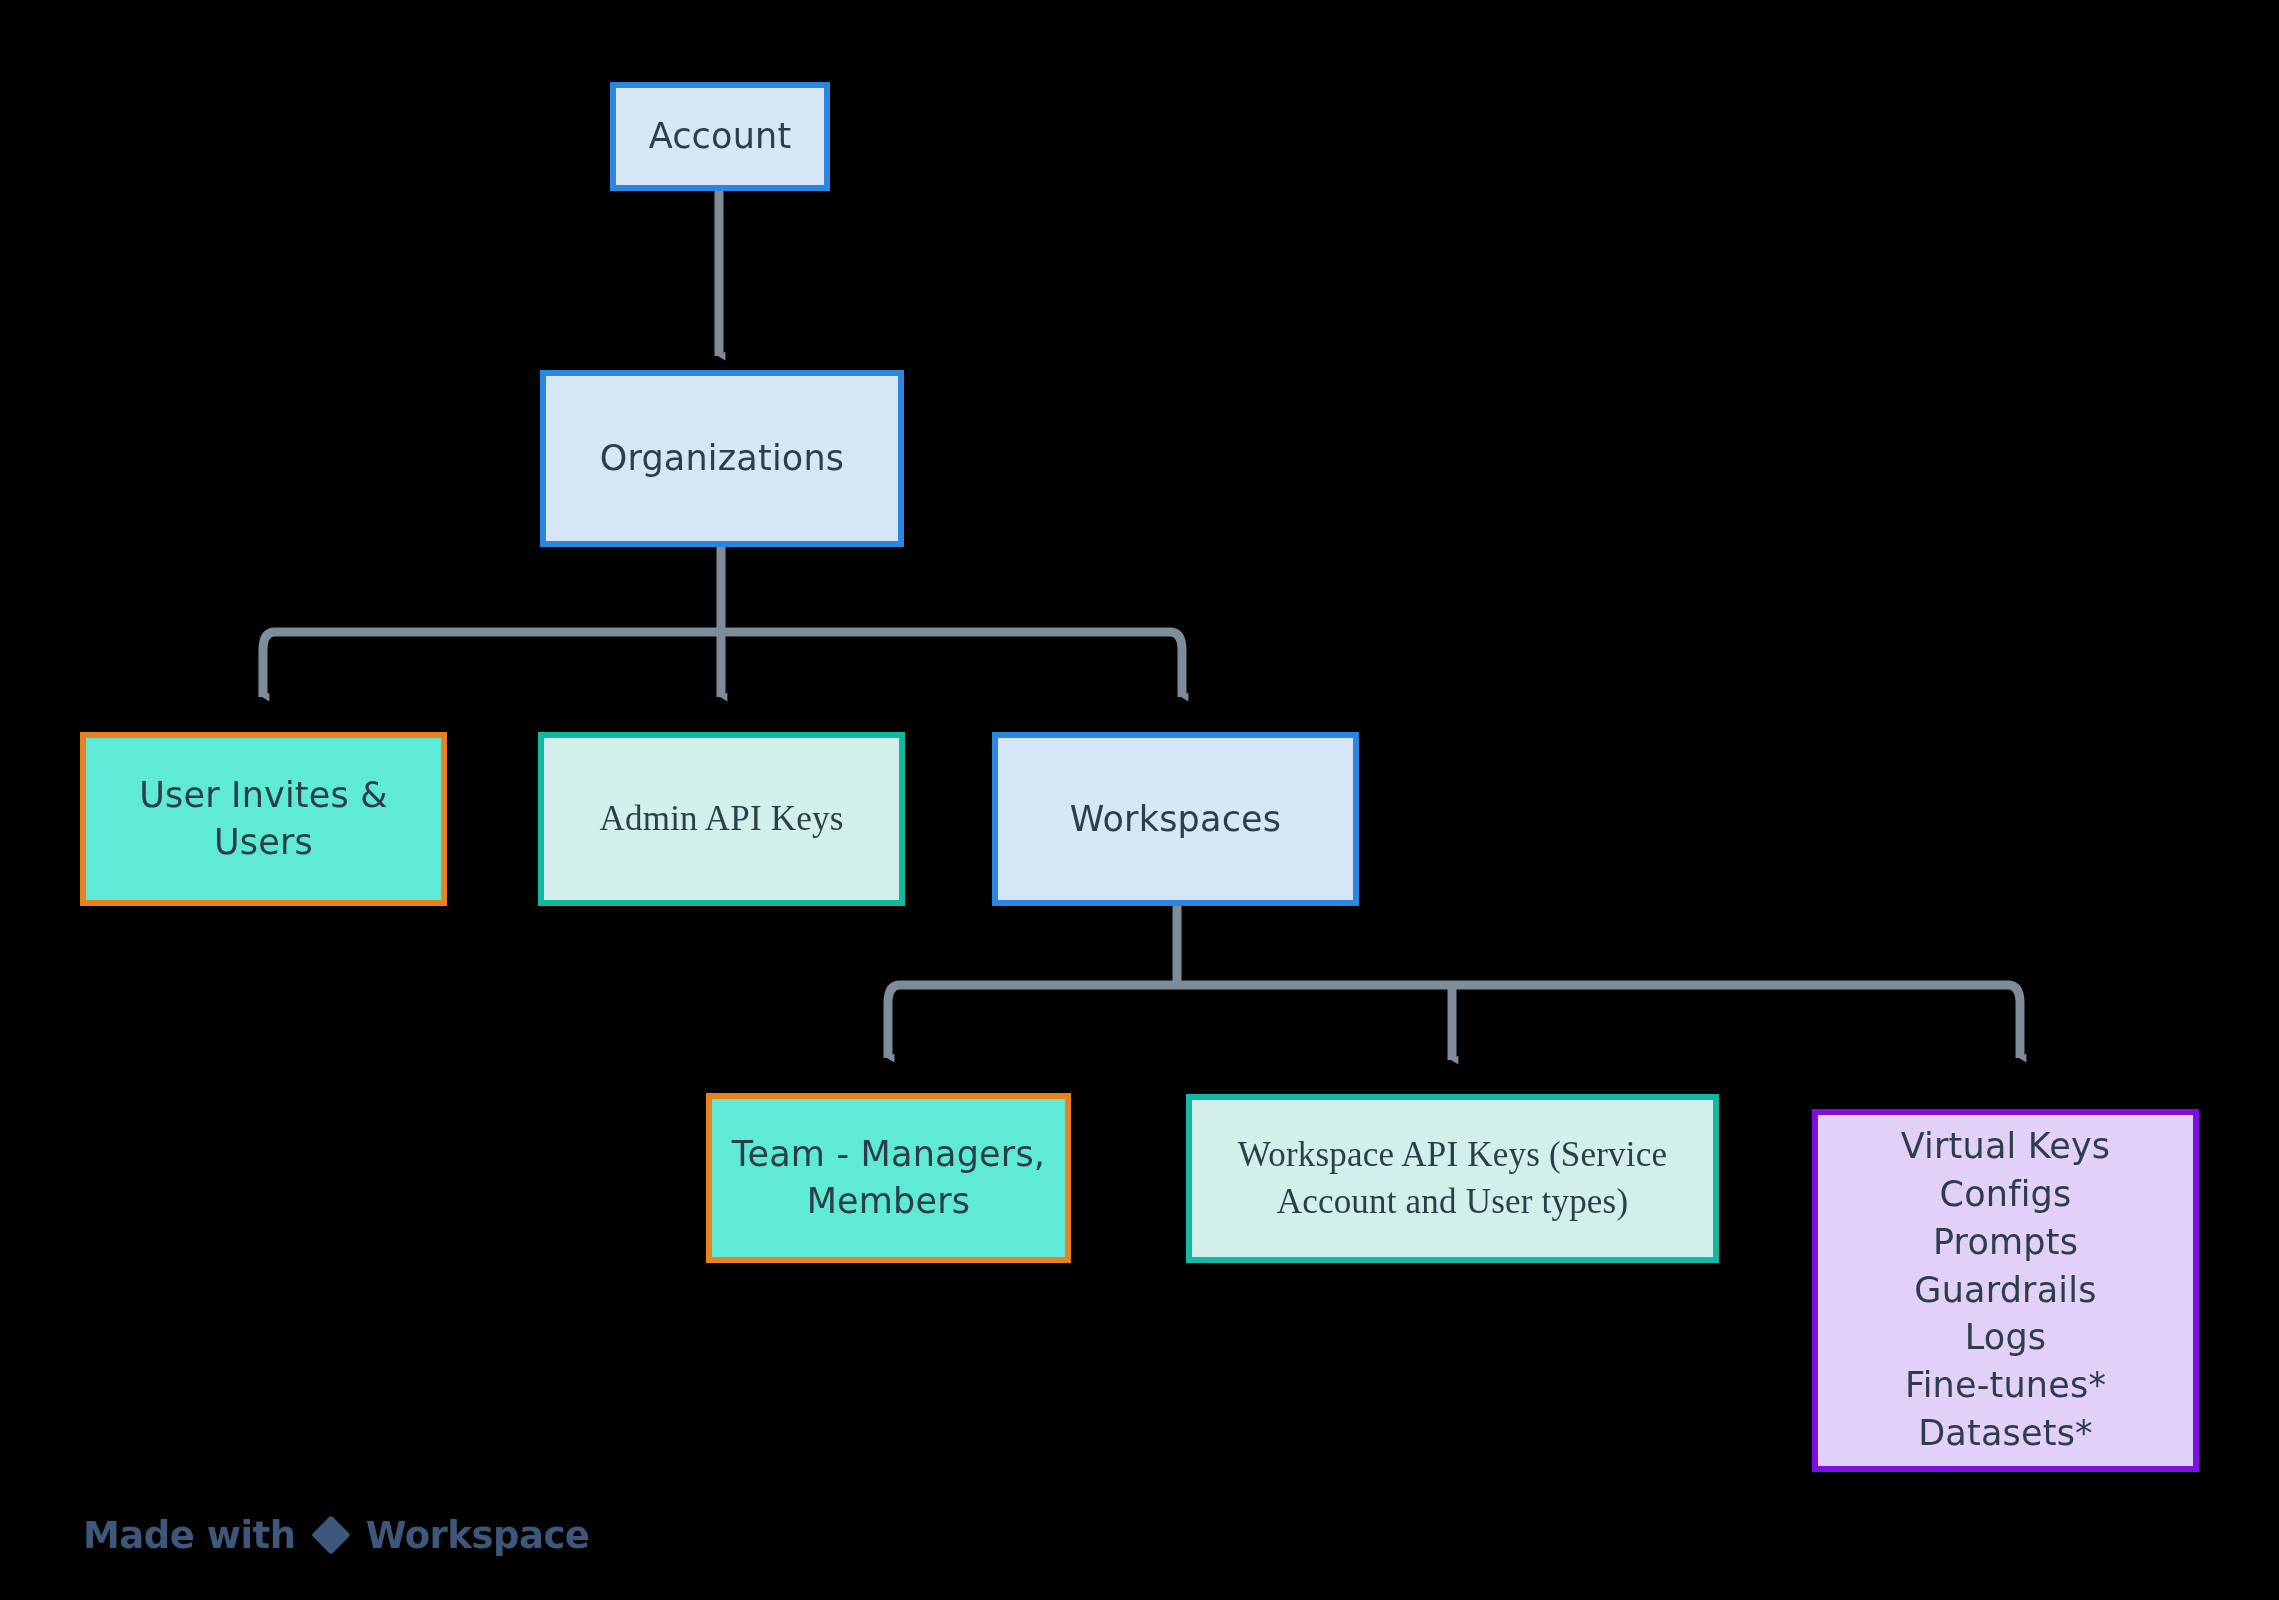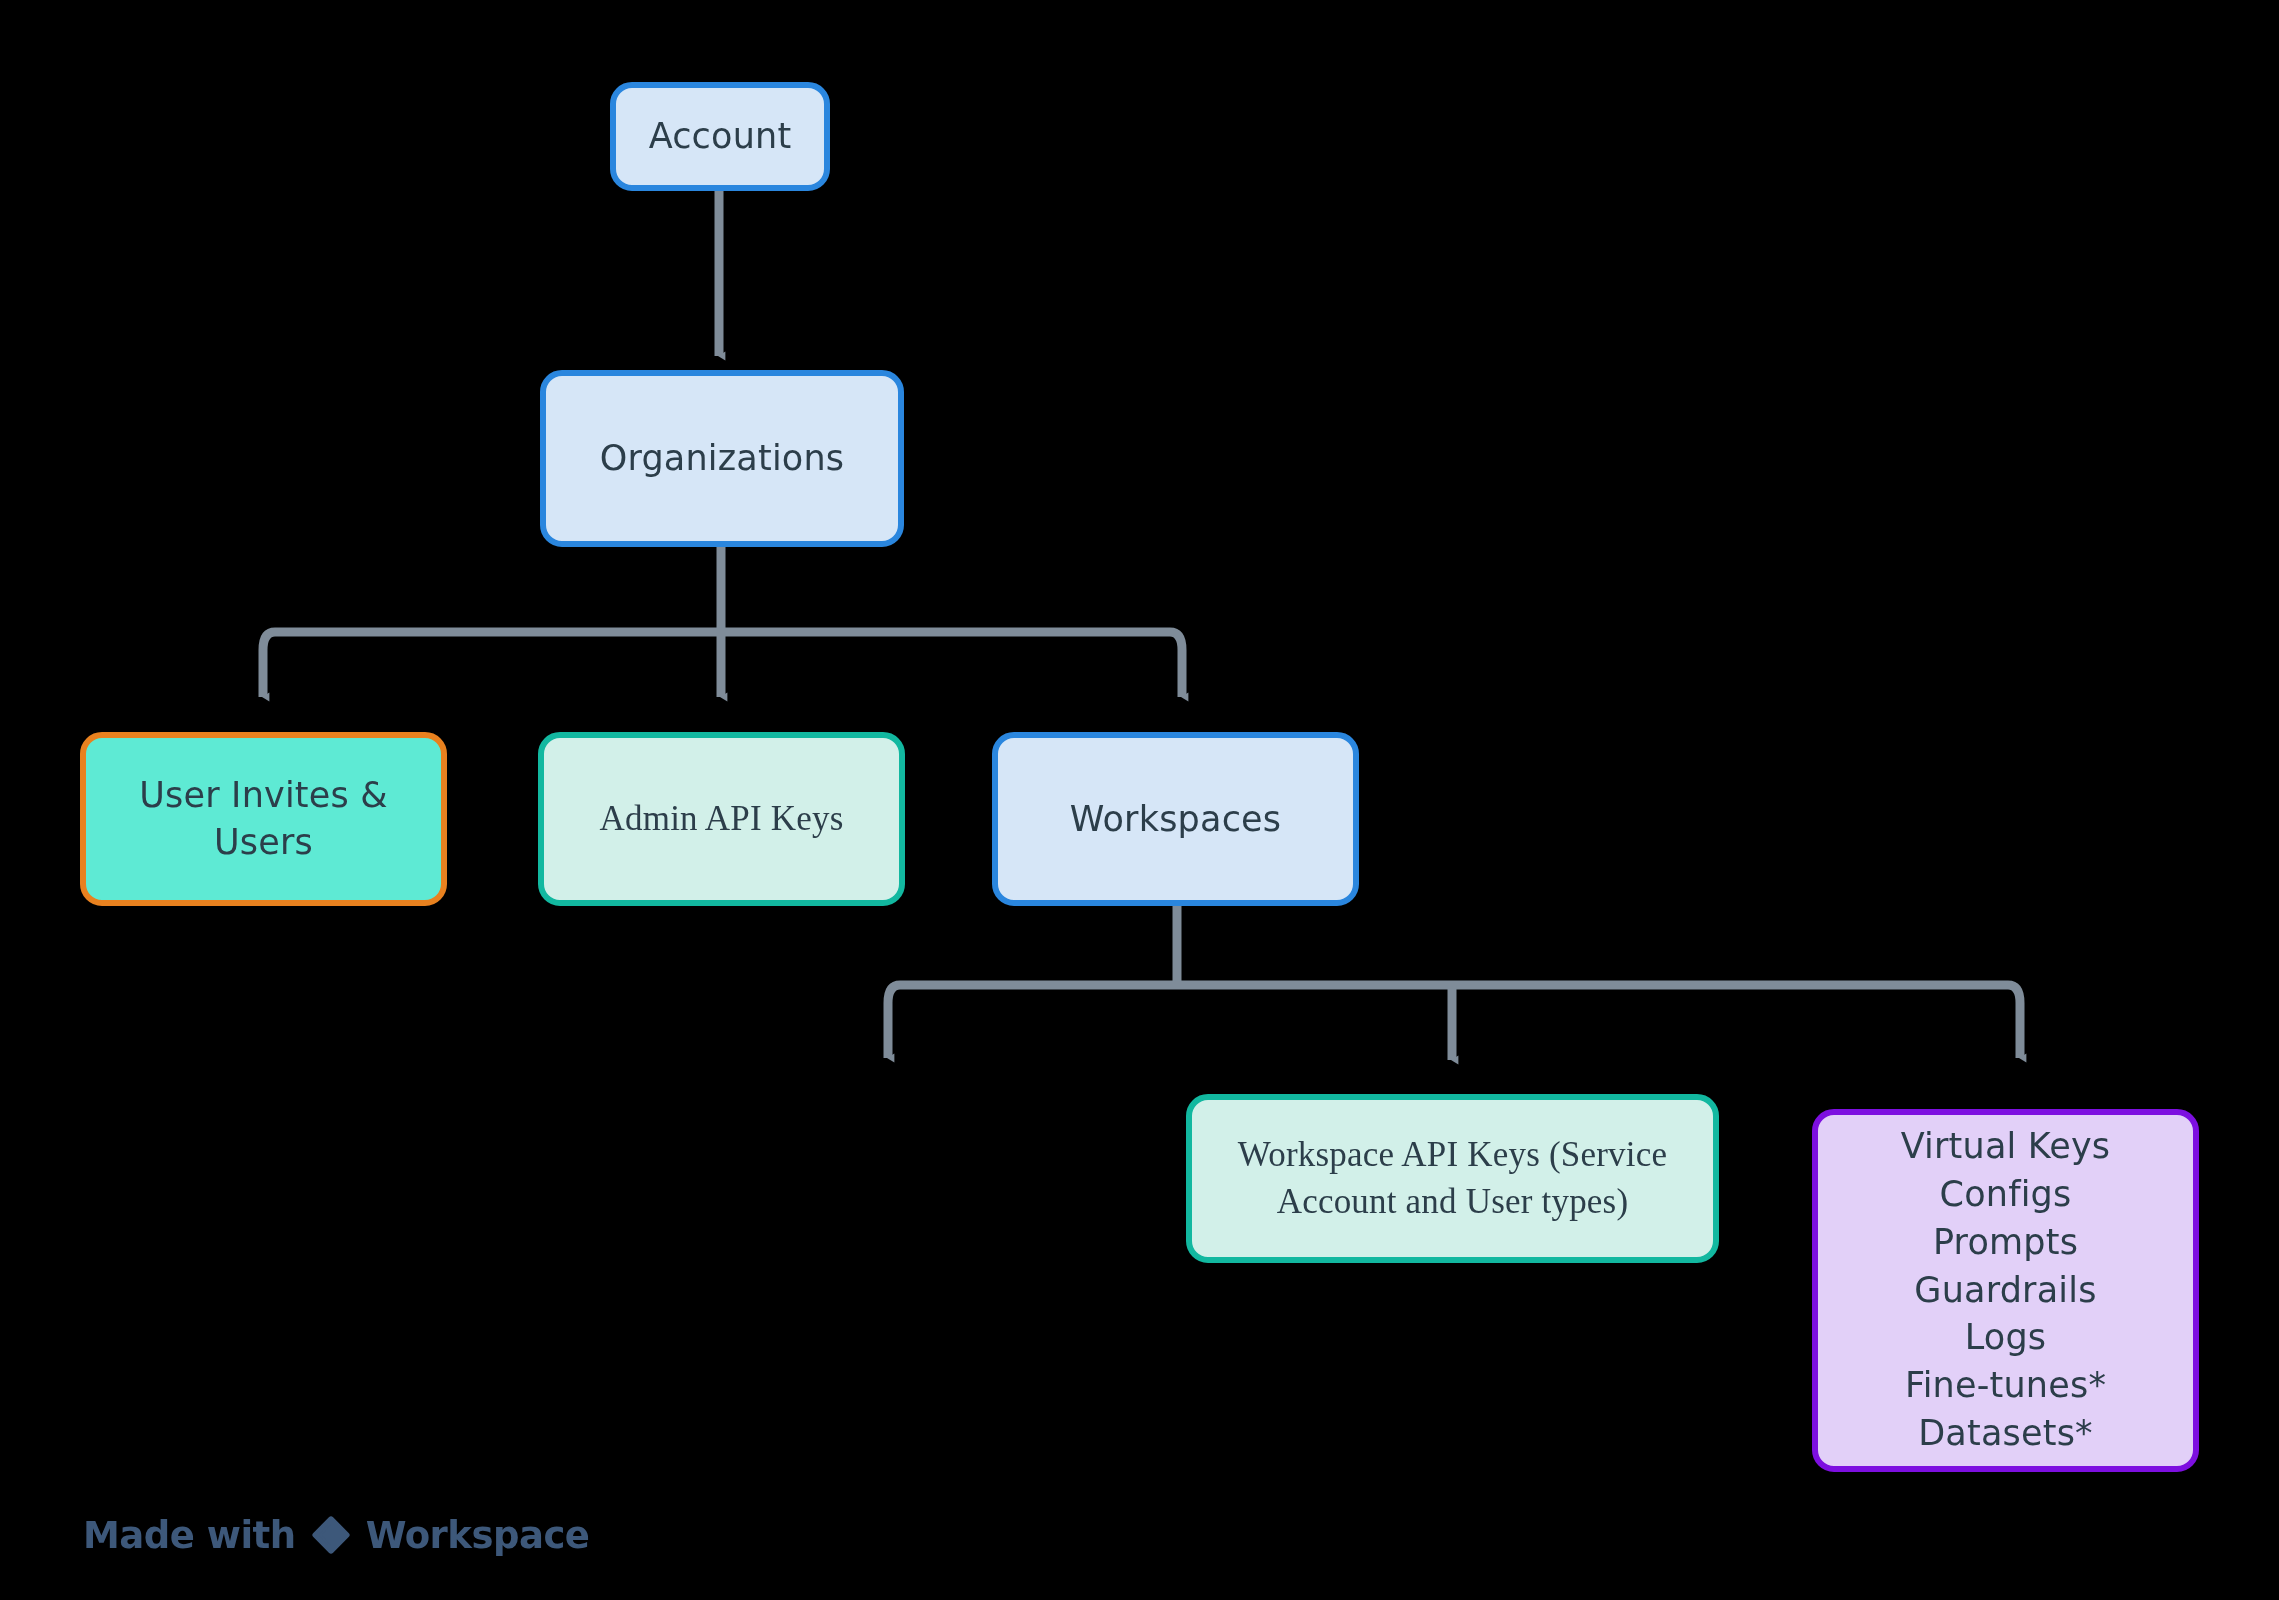--- a/index.html
+++ b/index.html
@@ -20,21 +20,21 @@
     position: absolute;
     left: 0;
     top: 0;
     width: 2279px;
     height: 1600px;
     pointer-events: none;
   }
   .node {
     position: absolute;
     box-sizing: border-box;
-    border-radius: 22px;
+    border-radius: 0;
     display: flex;
     align-items: center;
     justify-content: center;
     text-align: center;
     color: #2c3e4a;
     font-size: 35px;
     line-height: 1.33;
     letter-spacing: 0.2px;
     padding: 6px 8px;
     border-width: 6px;
@@ -127,20 +127,24 @@
   </div>
 
   <div class="node pal-teal" style="left:538px; top:732px; width:367px; height:174px;">
     <span class="label">Admin API Keys</span>
   </div>
 
   <div class="node pal-blue" style="left:992px; top:732px; width:367px; height:174px;">
     <span class="label">Workspaces</span>
   </div>
 
+  <div class="node pal-orange" style="left:706px; top:1093px; width:365px; height:170px;">
+    <span class="label">Team - Managers,
+Members</span>
+  </div>
 
   <div class="node pal-teal" style="left:1186px; top:1094px; width:533px; height:169px;">
     <span class="label">Workspace API Keys (Service
 Account and User types)</span>
   </div>
 
   <div class="node pal-purple" style="left:1812px; top:1087px; width:387px; height:363px; line-height:1.37;margin-top:22px;">
     <span class="label">Virtual Keys
 Configs
 Prompts

